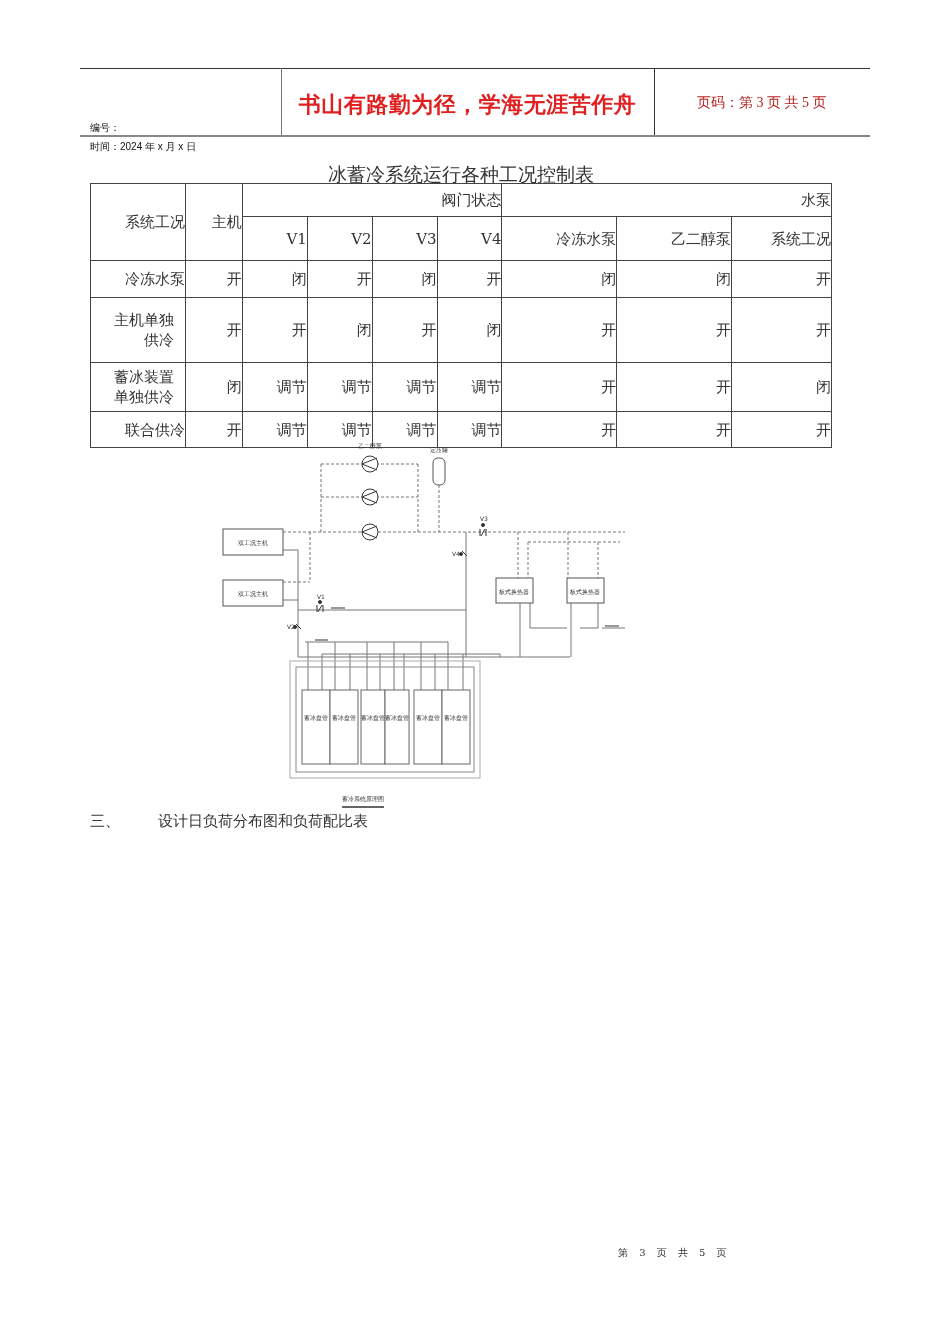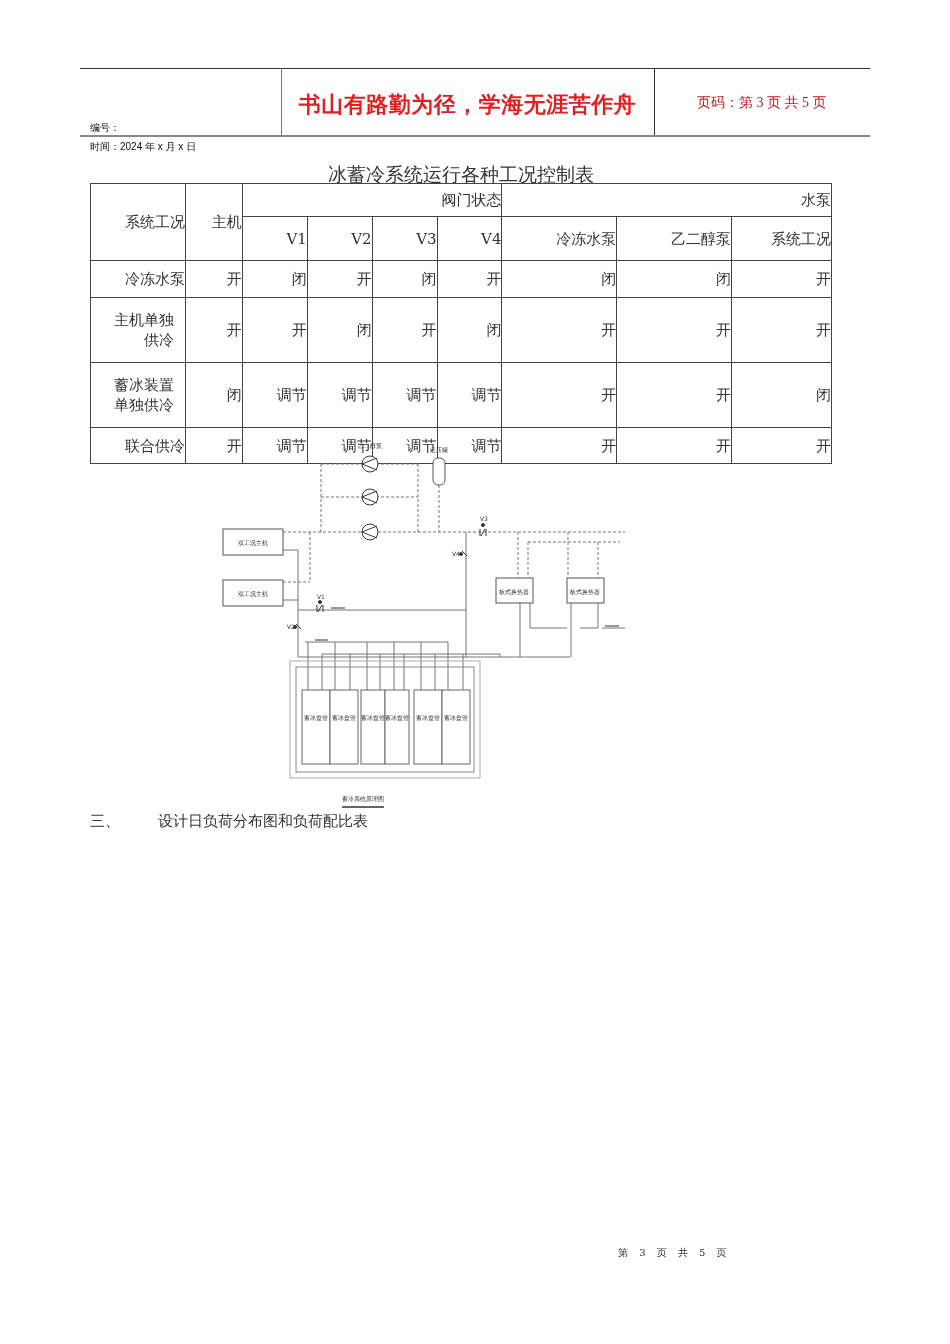--- a/index.html
+++ b/index.html
@@ -91,21 +91,21 @@
     <td>开</td>
     <td>闭</td>
     <td>开</td>
     <td>闭</td>
     <td>开</td>
     <td>开</td>
     <td>开</td>
   </tr>
   <tr style="height:49px">
     <td>
-          <div style="width:72px;margin:12px auto;">蓄冰装置单独供冷</div>
+          <div style="width:72px;margin:4px auto;">蓄冰装置单独供冷</div>
         </td>
     <td>闭</td>
     <td>调节</td>
     <td>调节</td>
     <td>调节</td>
     <td>调节</td>
     <td>开</td>
     <td>开</td>
     <td>闭</td>
   </tr>

